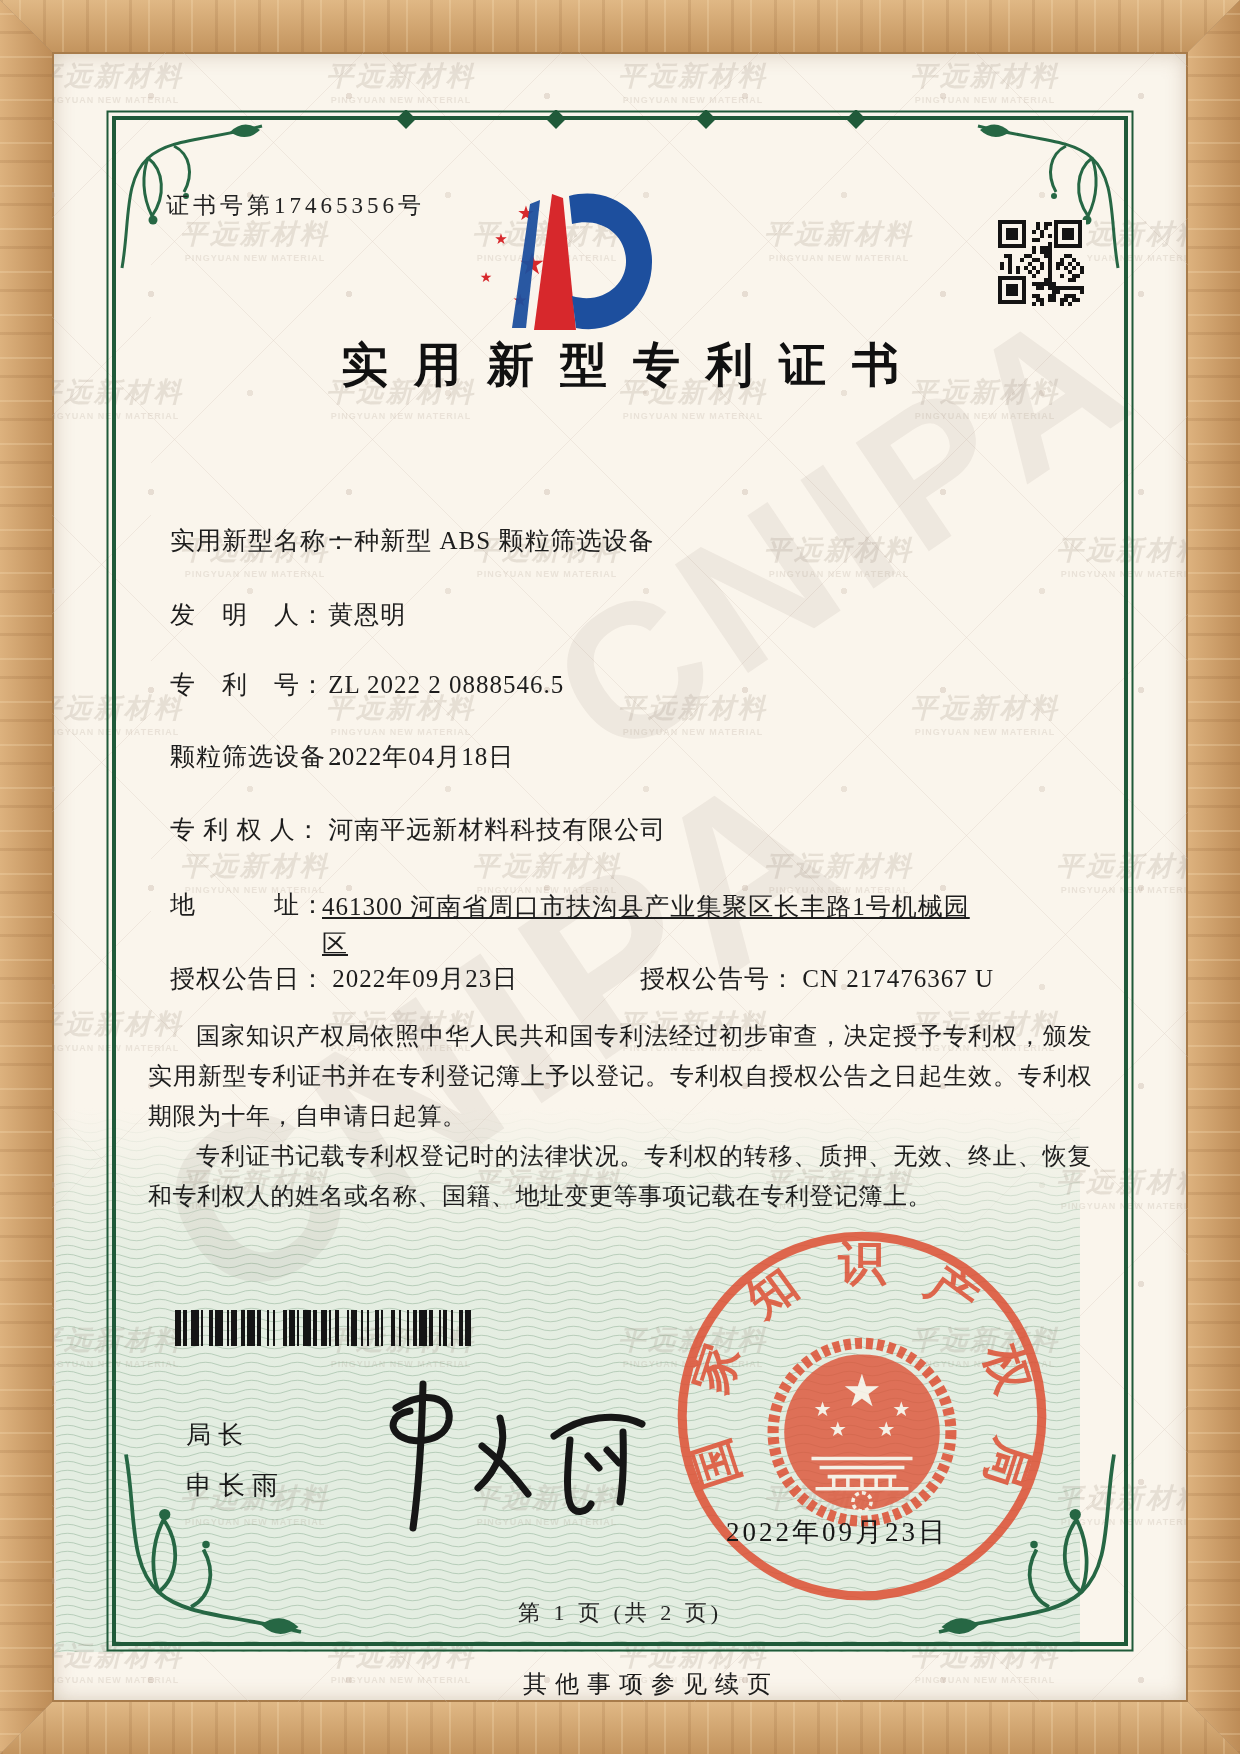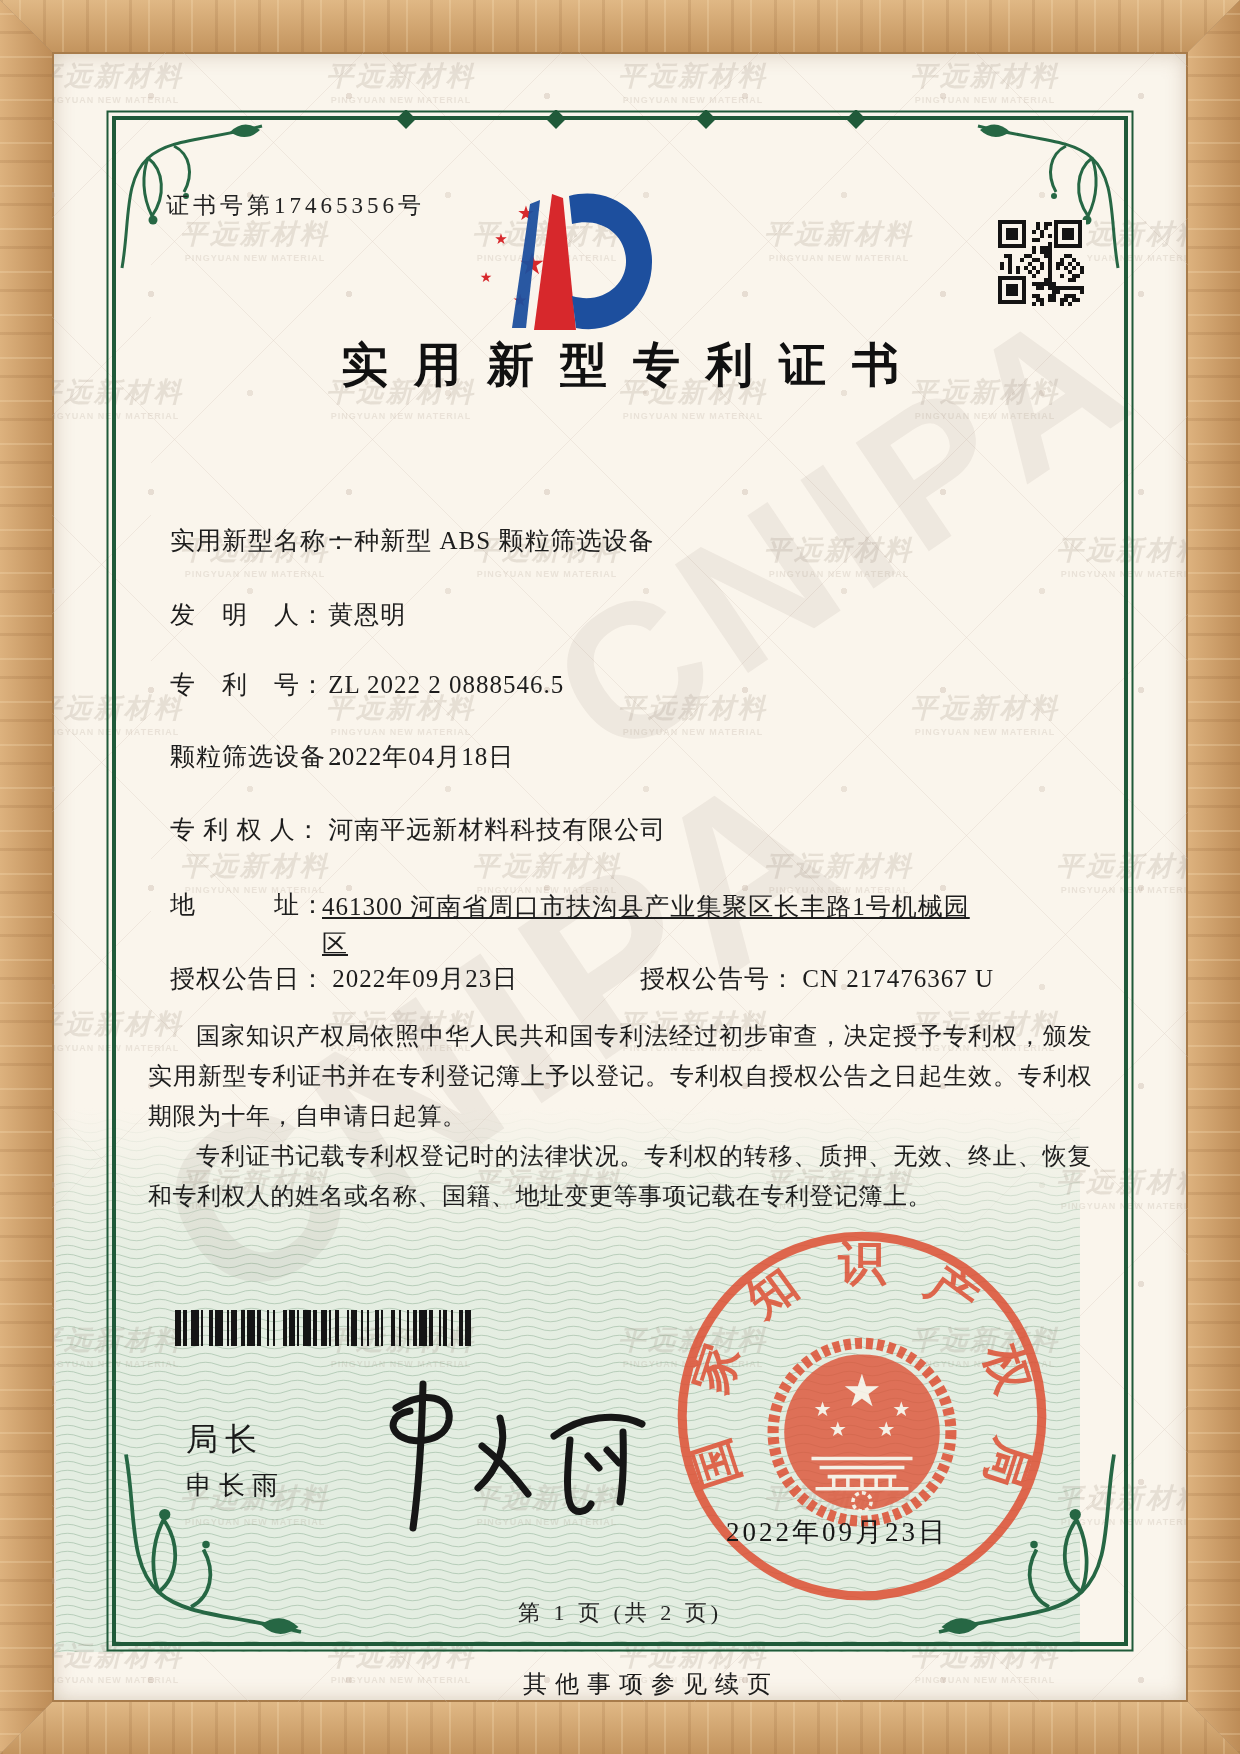--- a/index.html
+++ b/index.html
@@ -51,21 +51,21 @@
     font-size:47px;font-weight:bold;letter-spacing:26px;text-indent:26px;color:#111;}
   .frow{position:absolute;left:170px;font-size:25px;white-space:nowrap;}
   .flabel{display:inline-block;width:152px;letter-spacing:1px;}
   .fvalue{letter-spacing:1px;}
   .addr-val{display:inline-block;vertical-align:top;white-space:normal;width:652px;line-height:37px;text-decoration:underline;}
   .grant2{position:absolute;left:470px;top:0;}
   .paras{position:absolute;left:148px;top:1016px;width:944px;font-size:24px;line-height:40px;
     text-align:justify;color:#1e1e1e;}
   .paras p{margin:0;text-indent:2em;letter-spacing:.5px;}
   .barcode{position:absolute;left:175px;top:1310px;}
-  .dir-label{position:absolute;left:186px;top:1418px;font-size:32px;letter-spacing:7px;color:#1a1a1a;font-family:Liberation Mono, monospace;}
+  .dir-label{position:absolute;left:186px;top:1418px;font-size:25px;letter-spacing:7px;color:#1a1a1a;font-family:Liberation Mono, monospace;}
   .dir-name{position:absolute;left:186px;top:1468px;font-size:26px;letter-spacing:7px;color:#1a1a1a;font-family:"Liberation Sans","DejaVu Sans",sans-serif;}
   .sig{position:absolute;left:330px;top:1378px;}
   .seal{position:absolute;left:664px;top:1218px;width:396px;height:396px;opacity:.87;mix-blend-mode:multiply;}
   .seal-ch{font-size:47px;font-weight:bold;fill:#dd5136;text-anchor:middle;font-family:"Liberation Sans","DejaVu Sans",sans-serif;}
   .seal-date{position:absolute;left:726px;top:1514px;font-size:27px;letter-spacing:3px;color:#161616;z-index:9;}
   .pageinfo{position:absolute;left:0;top:1598px;width:1240px;text-align:center;font-size:22px;letter-spacing:4px;color:#222;}
   .contnote{position:absolute;left:0;top:1668px;width:1240px;text-align:center;font-size:24px;letter-spacing:8px;color:#1b1b1b;z-index:6;margin-left:31px;}
 </style>
 </head>
 <body>

